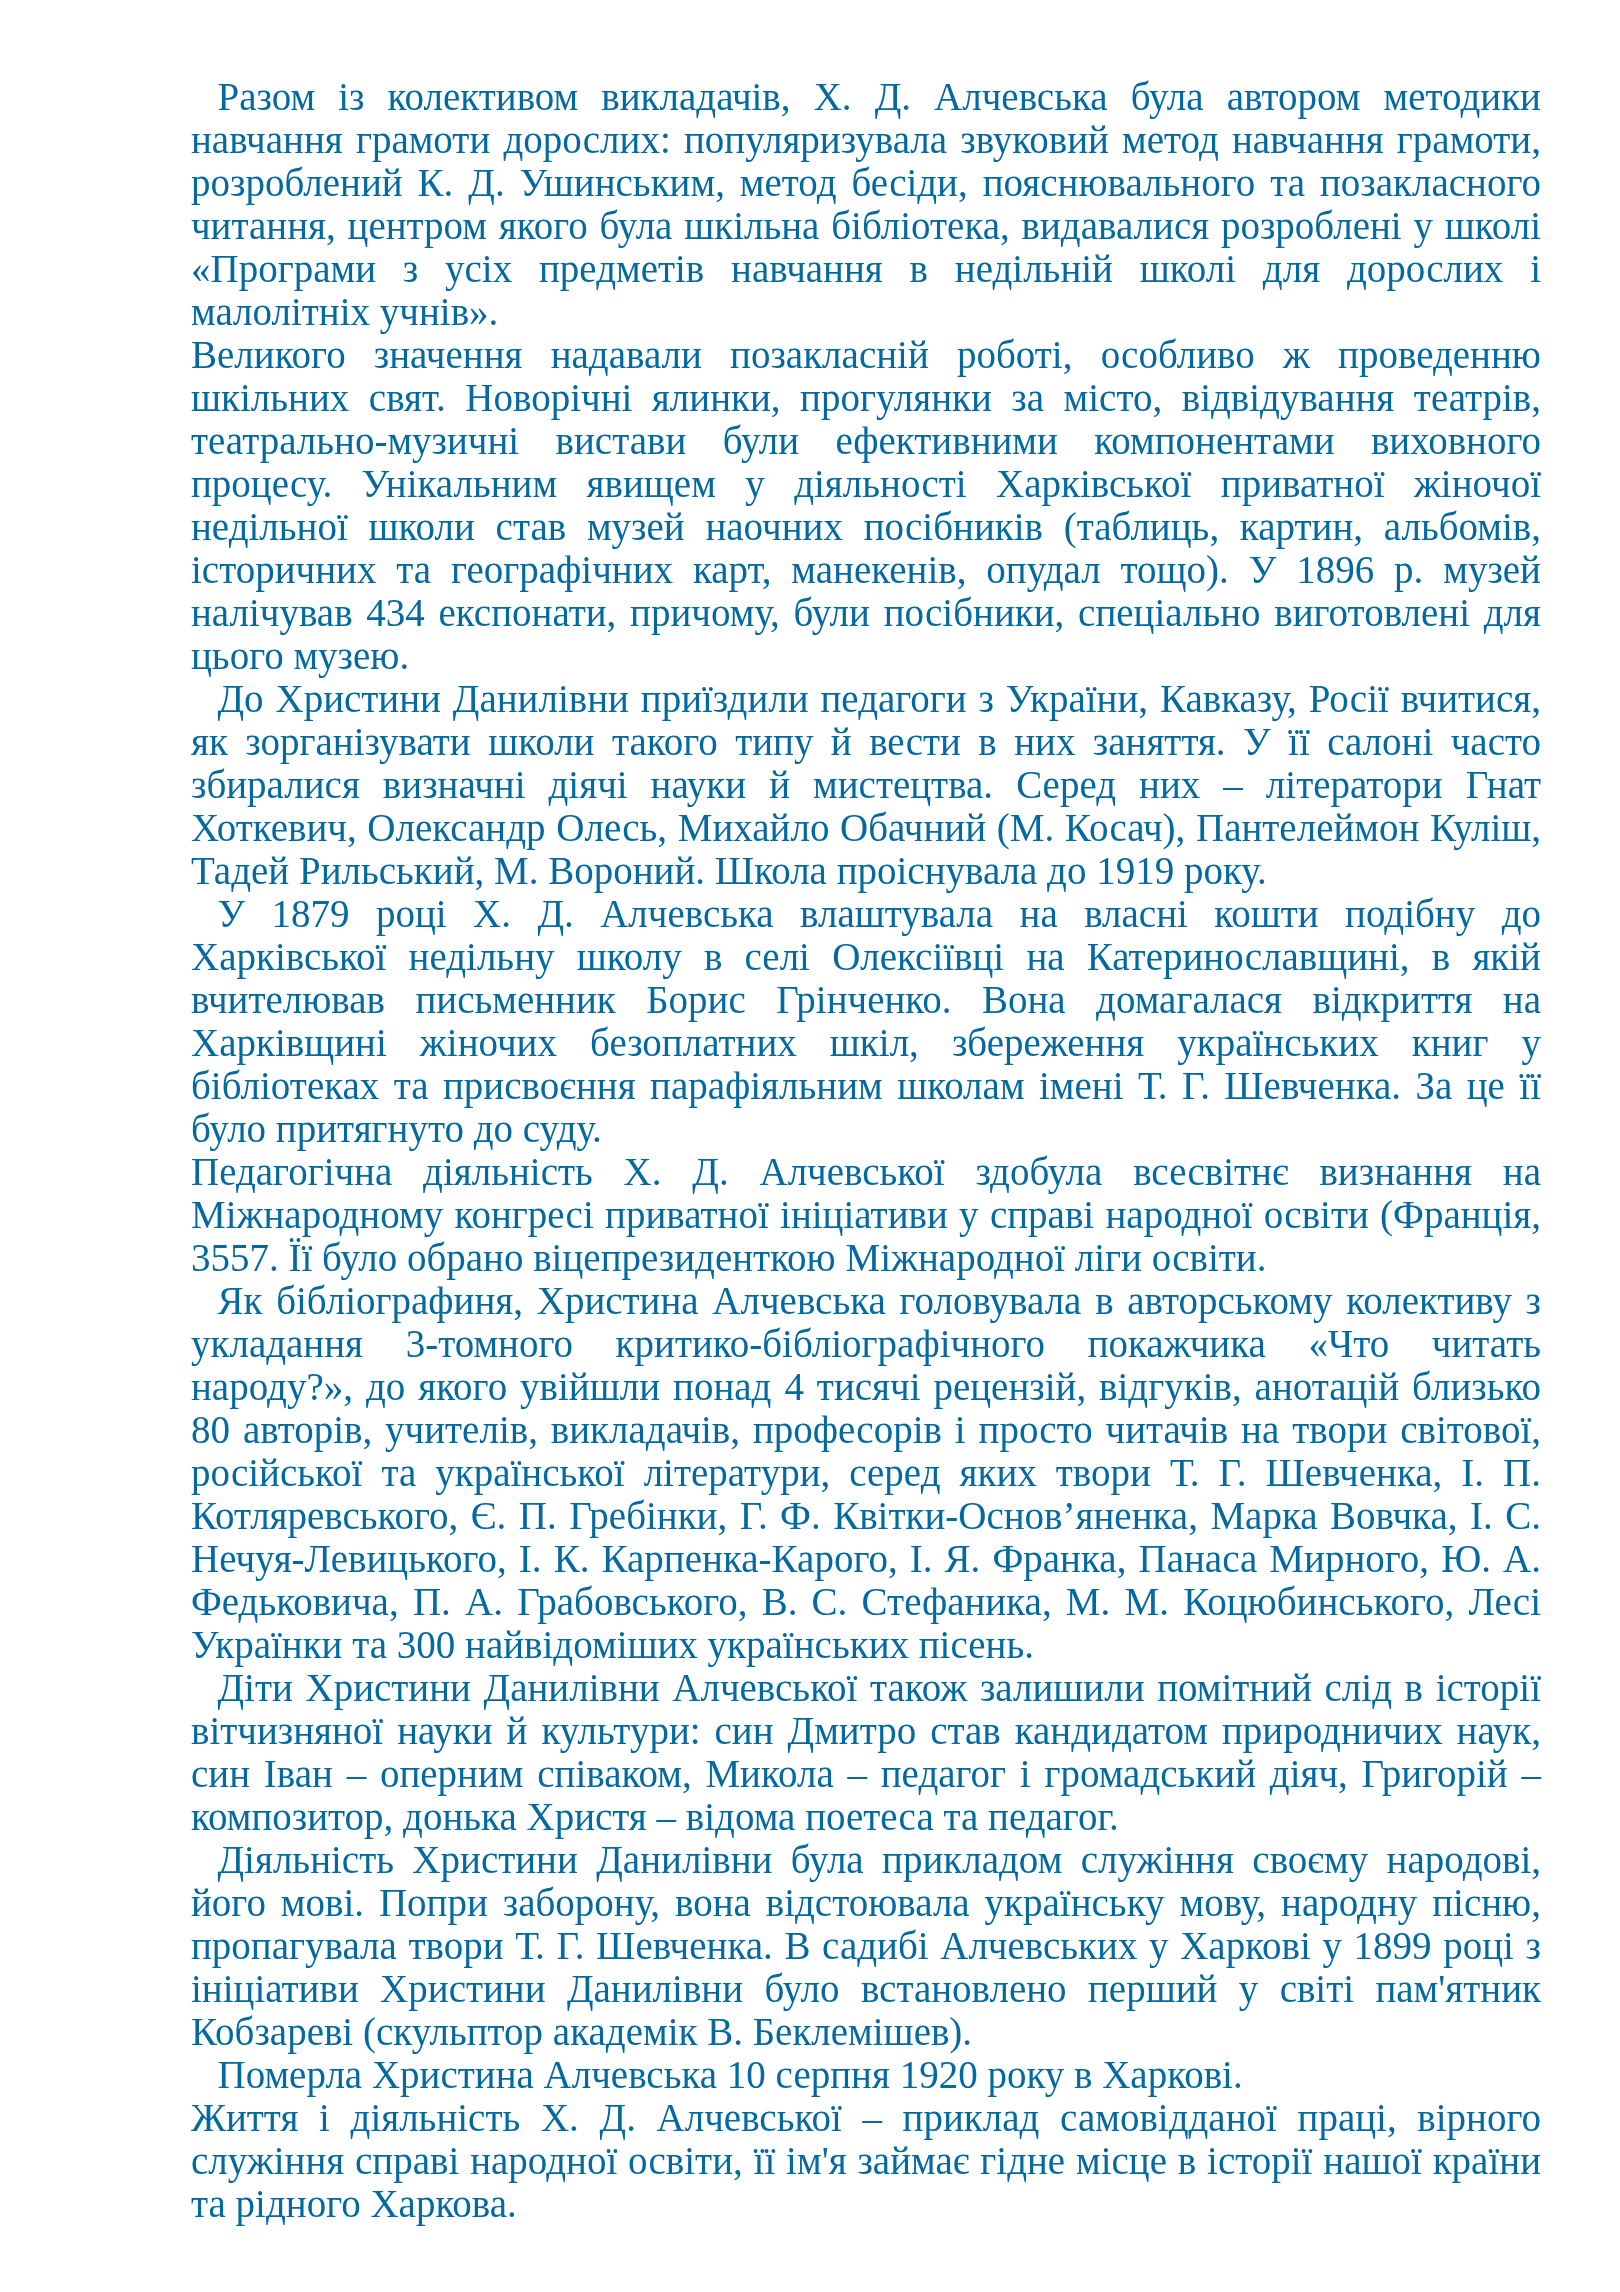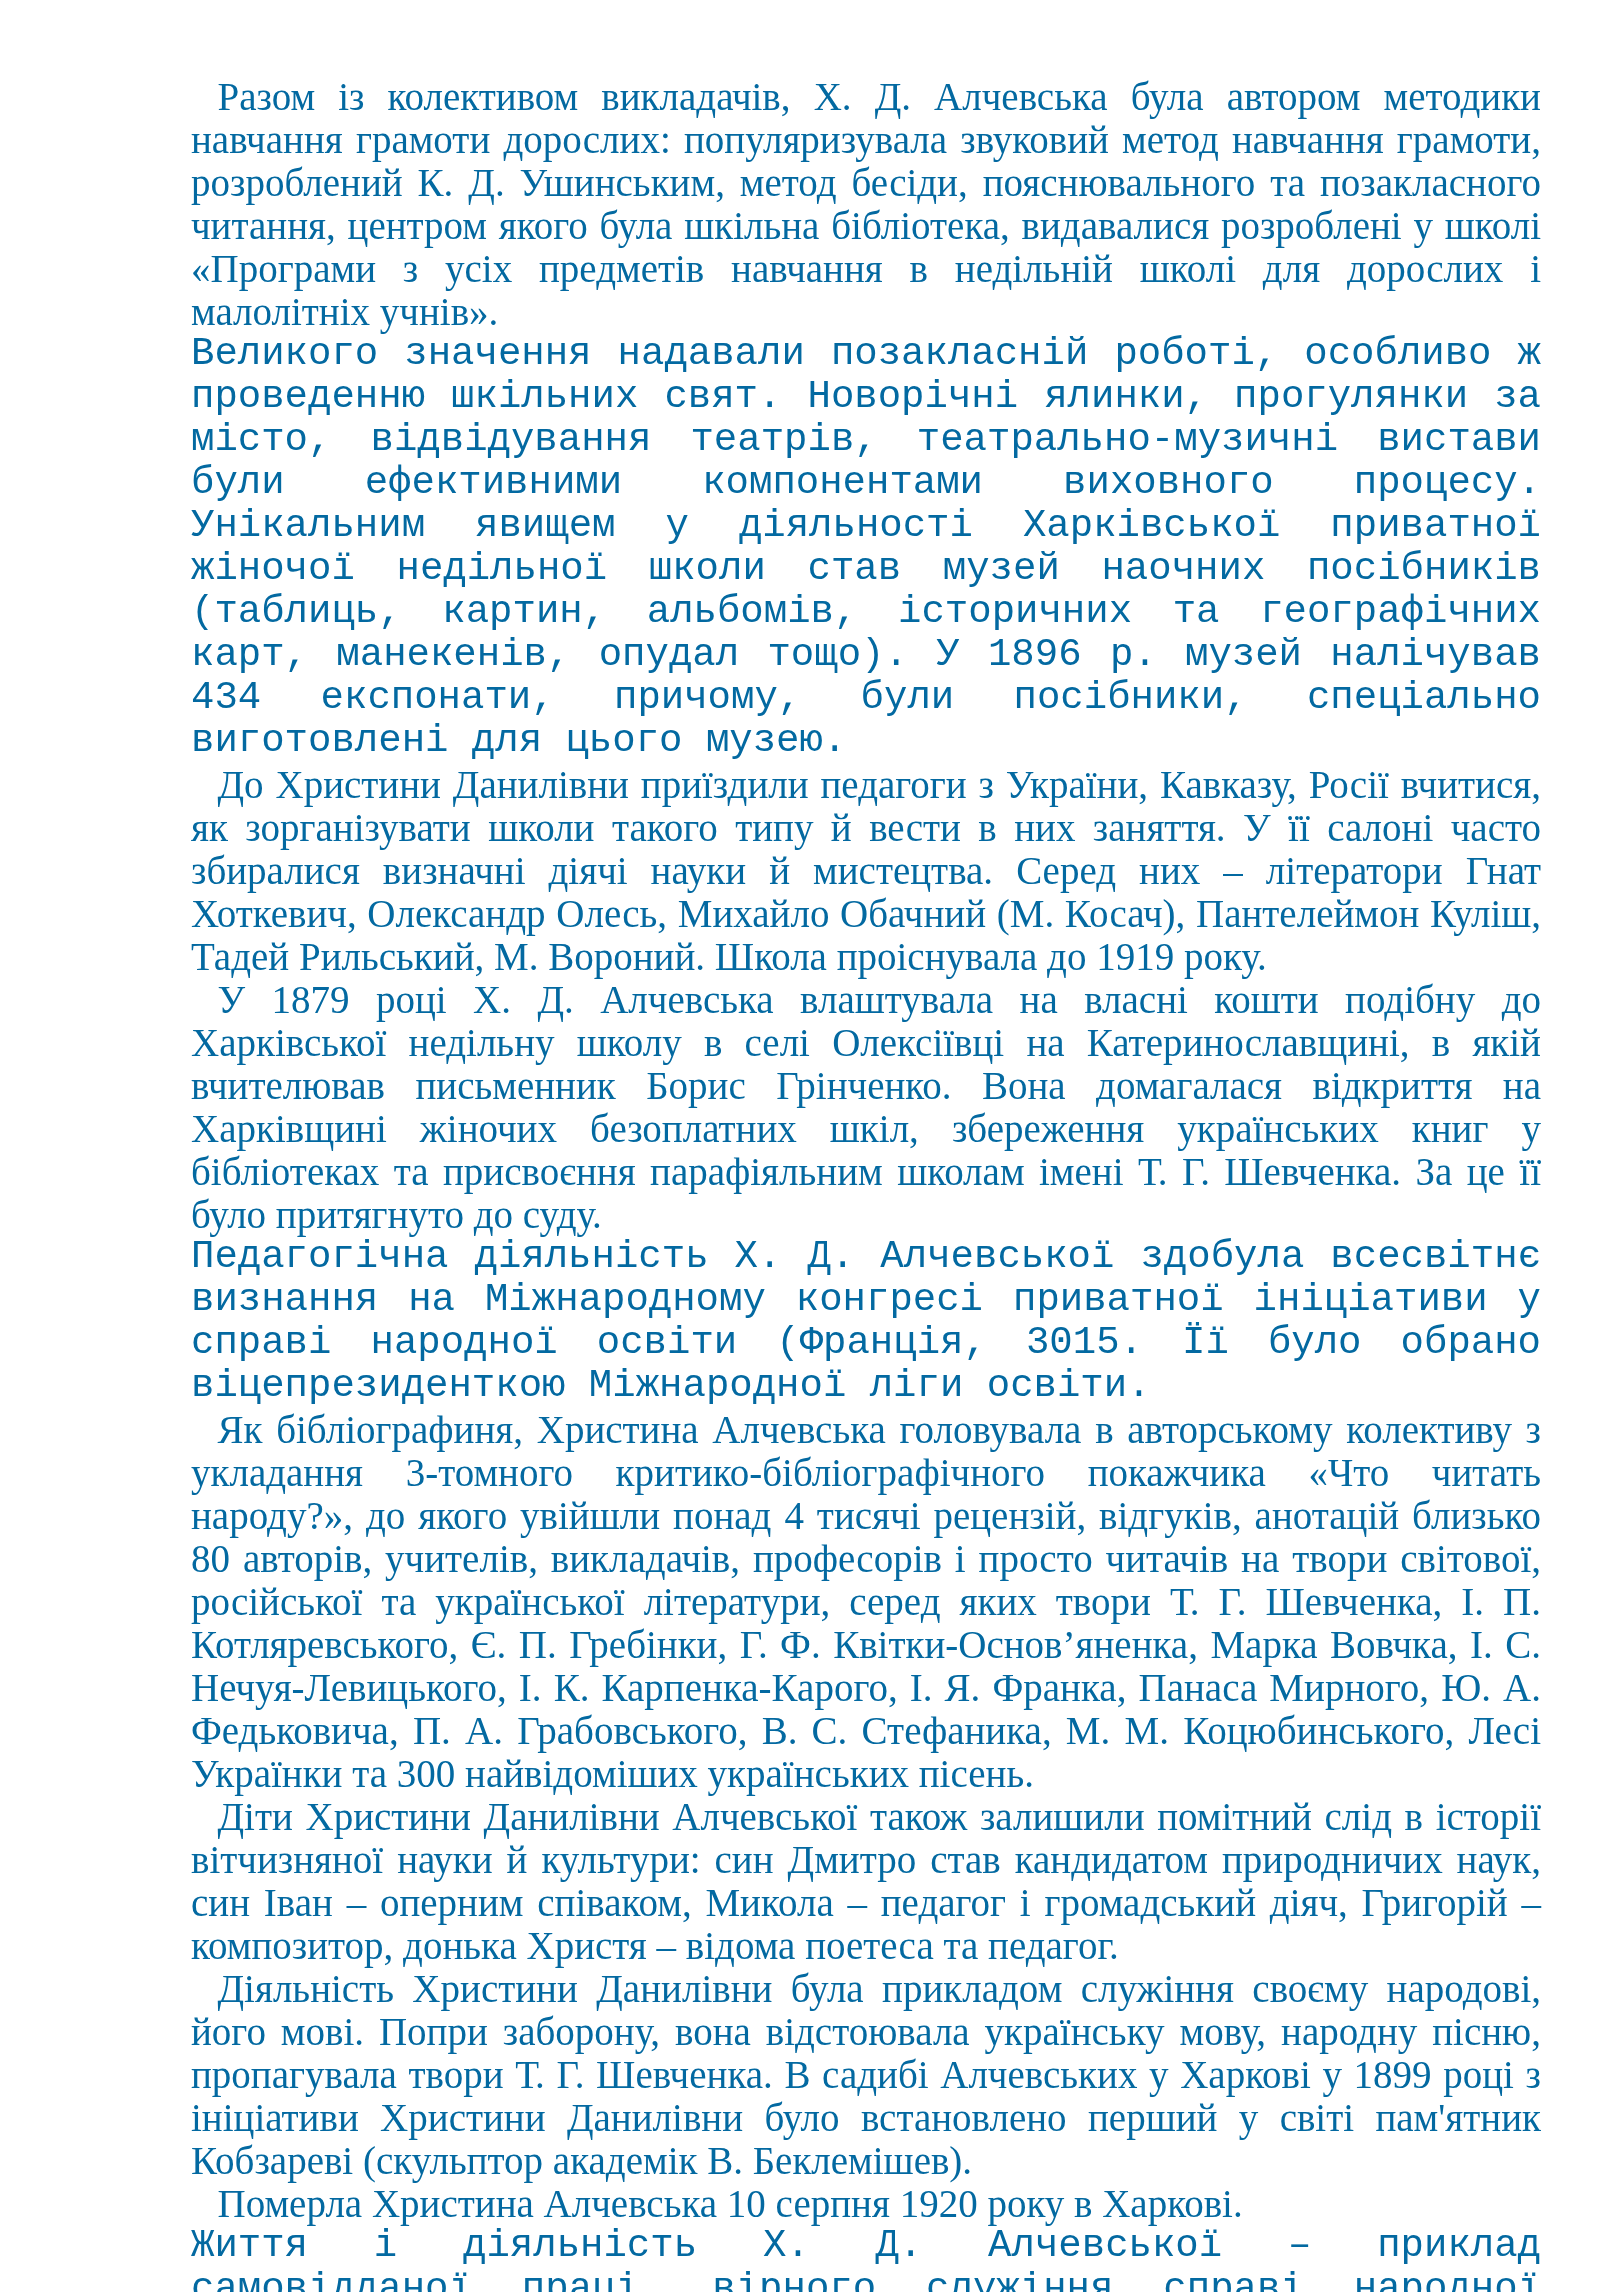--- a/index.html
+++ b/index.html
@@ -29,33 +29,32 @@
     line-height: 43px;
     color: #0369a1;
     text-align: justify;
     word-spacing: normal;
   }
   .para.indent {
     text-indent: 26.5px;
   }
   .para.flush {
     text-indent: 0;
-    font-family: Liberation Mono, monospace;
   }
 </style>
 </head>
 <body>
 
 <div class="page">
   <div class="content" id="doc-content">
       <p class="para indent">Разом із колективом викладачів, Х. Д. Алчевська була автором методики навчання грамоти дорослих: популяризувала звуковий метод навчання грамоти, розроблений К. Д. Ушинським, метод бесіди, пояснювального та позакласного читання, центром якого була шкільна бібліотека, видавалися розроблені у школі «Програми з усіх предметів навчання в недільній школі для дорослих і малолітніх учнів».</p>
       <p class="para flush">Великого значення надавали позакласній роботі, особливо ж проведенню шкільних свят. Новорічні ялинки, прогулянки за місто, відвідування театрів, театрально-музичні вистави були ефективними компонентами виховного процесу. Унікальним явищем у діяльності Харківської приватної жіночої недільної школи став музей наочних посібників (таблиць, картин, альбомів, історичних та географічних карт, манекенів, опудал тощо). У 1896 р. музей налічував 434 експонати, причому, були посібники, спеціально виготовлені для цього музею.</p>
       <p class="para indent">До Христини Данилівни приїздили педагоги з України, Кавказу, Росії вчитися, як зорганізувати школи такого типу й вести в них заняття. У її салоні часто збиралися визначні діячі науки й мистецтва. Серед них – літератори Гнат Хоткевич, Олександр Олесь, Михайло Обачний (М. Косач), Пантелеймон Куліш, Тадей Рильський, М. Вороний. Школа проіснувала до 1919 року.</p>
       <p class="para indent">У 1879 році Х. Д. Алчевська влаштувала на власні кошти подібну до Харківської недільну школу в селі Олексіївці на Катеринославщині, в якій вчителював письменник Борис Грінченко. Вона домагалася відкриття на Харківщині жіночих безоплатних шкіл, збереження українських книг у бібліотеках та присвоєння парафіяльним школам імені Т. Г. Шевченка. За це її було притягнуто до суду.</p>
-      <p class="para flush">Педагогічна діяльність Х. Д. Алчевської здобула всесвітнє визнання на Міжнародному конгресі приватної ініціативи у справі народної освіти (Франція, 3015. Її було обрано віцепрезиденткою Міжнародної ліги освіти.</p>
+      <p class="para flush">Педагогічна діяльність Х. Д. Алчевської здобула всесвітнє визнання на Міжнародному конгресі приватної ініціативи у справі народної освіти (Франція, 3557. Її було обрано віцепрезиденткою Міжнародної ліги освіти.</p>
       <p class="para indent">Як бібліографиня, Христина Алчевська головувала в авторському колективу з укладання 3-томного критико-бібліографічного покажчика «Что читать народу?», до якого увійшли понад 4 тисячі рецензій, відгуків, анотацій близько 80 авторів, учителів, викладачів, професорів і просто читачів на твори світової, російської та української літератури, серед яких твори Т. Г. Шевченка, І. П. Котляревського, Є. П. Гребінки, Г. Ф. Квітки-Основ’яненка, Марка Вовчка, І. С. Нечуя-Левицького, І. К. Карпенка-Карого, І. Я. Франка, Панаса Мирного, Ю. А. Федьковича, П. А. Грабовського, В. С. Стефаника, М. М. Коцюбинського, Лесі Українки та 300 найвідоміших українських пісень.</p>
       <p class="para indent">Діти Христини Данилівни Алчевської також залишили помітний слід в історії вітчизняної науки й культури: син Дмитро став кандидатом природничих наук, син Іван – оперним співаком, Микола – педагог і громадський діяч, Григорій – композитор, донька Христя – відома поетеса та педагог.</p>
       <p class="para indent">Діяльність Христини Данилівни була прикладом служіння своєму народові, його мові. Попри заборону, вона відстоювала українську мову, народну пісню, пропагувала твори Т. Г. Шевченка. В садибі Алчевських у Харкові у 1899 році з ініціативи Христини Данилівни було встановлено перший у світі пам'ятник Кобзареві (скульптор академік В. Беклемішев).</p>
       <p class="para indent">Померла Христина Алчевська 10 серпня 1920 року в Харкові.</p>
       <p class="para flush">Життя і діяльність Х. Д. Алчевської – приклад самовідданої праці, вірного служіння справі народної освіти, її ім'я займає гідне місце в історії нашої країни та рідного Харкова.</p>
     </div>
 </div>
 
 
 </body></html>

